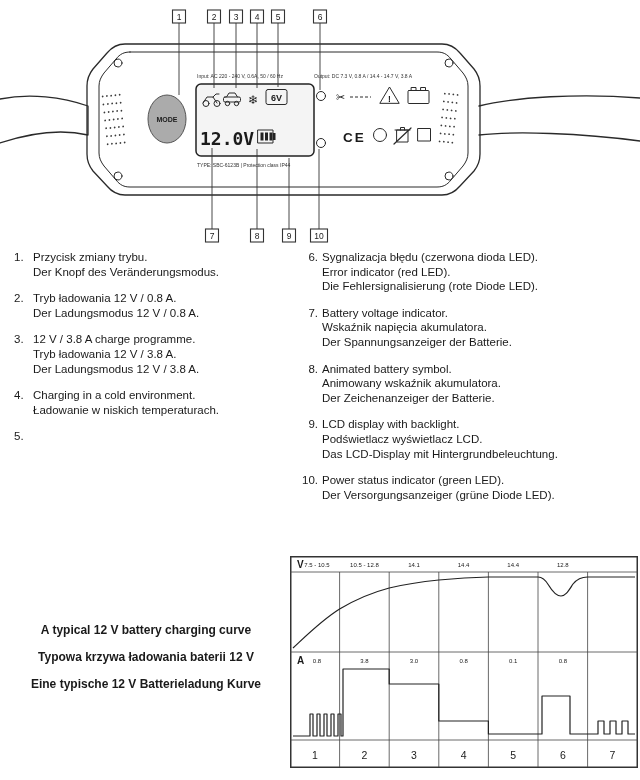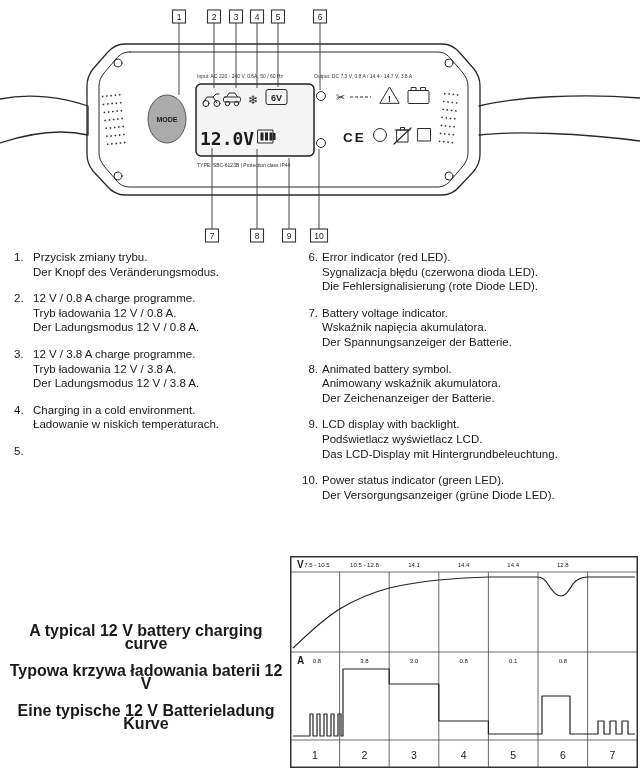--- a/index.html
+++ b/index.html
@@ -14,21 +14,21 @@
   .frame{fill:#fff;stroke:#333;stroke-width:1.5;}
   .curve{fill:none;stroke:#222;stroke-width:1.2;stroke-linejoin:round;}
   .device-svg{position:absolute;top:2px;left:0;}
   .legend{position:absolute;top:250px;left:14px;width:614px;display:flex;}
   .col-left{width:286px;flex:none;}
   .col-right{width:328px;flex:none;}
   .legend-item{display:flex;margin-bottom:12px;font-size:11.5px;line-height:14.6px;}
   .col-left .num{width:15px;flex:none;padding-right:4px;}
   .col-right .num{width:18px;flex:none;text-align:right;padding-right:4px;}
   .titles{position:absolute;top:624px;left:8px;width:276px;text-align:center;
-          font-weight:bold;font-size:16px;line-height:13px;}
+          font-weight:bold;font-size:12px;line-height:13px;}
   .titles div{margin-bottom:14px;}
   .chart-wrap{position:absolute;top:556px;left:290px;}
   .dots{font-size:6.5px;letter-spacing:2px;fill:#3a3a3a;}
   .tinytxt{font-size:5px;fill:#333;}
   .lcd-digits{font-family:"DejaVu Sans Mono",monospace;font-weight:bold;font-size:18px;}
 </style>
 </head>
 <body>
 
 <div class="page">
@@ -167,21 +167,20 @@
         <div class="num">1.</div>
         <div class="lines">
           <div>Przycisk zmiany trybu.</div>
           <div>Der Knopf des Veränderungsmodus.</div>
         </div>
       </div>
 
       <div class="legend-item">
         <div class="num">2.</div>
         <div class="lines">
-          <div>12 V / 0.8 A charge programme.</div>
           <div>Tryb ładowania 12 V / 0.8 A.</div>
           <div>Der Ladungsmodus 12 V / 0.8 A.</div>
         </div>
       </div>
 
       <div class="legend-item">
         <div class="num">3.</div>
         <div class="lines">
           <div>12 V / 3.8 A charge programme.</div>
           <div>Tryb ładowania 12 V / 3.8 A.</div>
@@ -200,22 +199,22 @@
       <div class="legend-item">
         <div class="num">5.</div>
       </div>
 
     </div>
     <div class="col-right">
 
       <div class="legend-item">
         <div class="num">6.</div>
         <div class="lines">
+          <div>Sygnalizacja błędu (czerwona dioda LED).</div>
           <div>Error indicator (red LED).</div>
-          <div>Sygnalizacja błędu (czerwona dioda LED).</div>
           <div>Die Fehlersignalisierung (rote Diode LED).</div>
         </div>
       </div>
 
       <div class="legend-item">
         <div class="num">7.</div>
         <div class="lines">
           <div>Battery voltage indicator.</div>
           <div>Wskaźnik napięcia akumulatora.</div>
           <div>Der Spannungsanzeiger der Batterie.</div>

